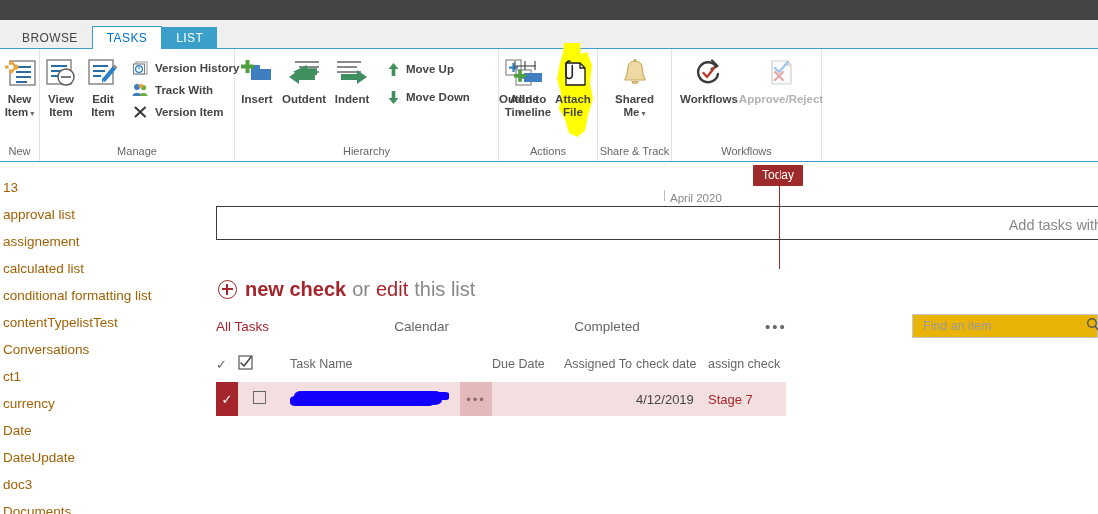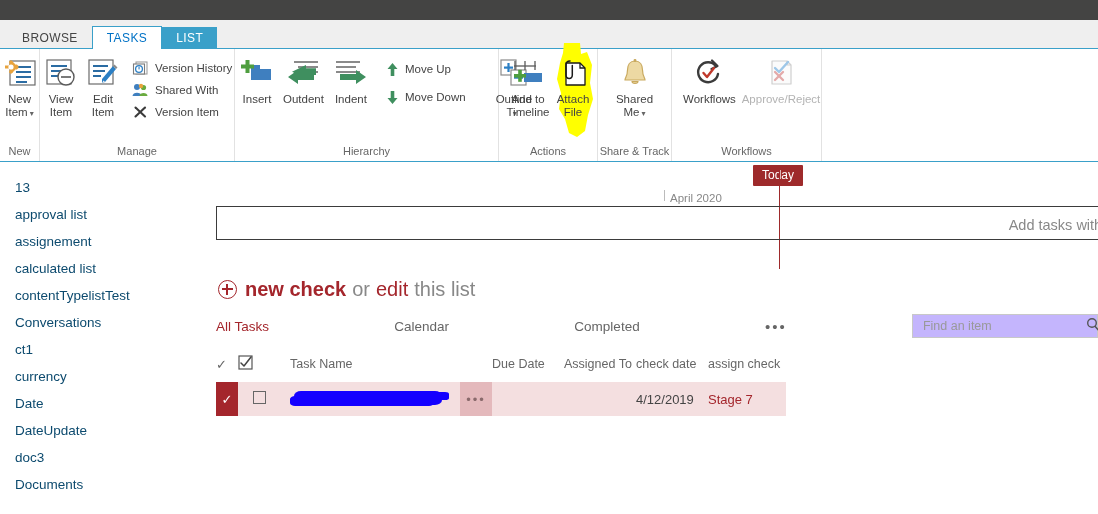--- a/index.html
+++ b/index.html
@@ -36,32 +36,32 @@
   .grp.sep{border-right:1px solid #e2e2e2;}
   .grp-items{flex:1;display:flex;align-items:flex-start;padding-top:6px;}
   .grp-label{
     height:18px;line-height:16px;text-align:center;font-size:11px;color:#666;
   }
   .btn{
     display:flex;flex-direction:column;align-items:center;justify-content:flex-start;
     cursor:pointer;text-align:center;font-size:11.5px;color:#444;line-height:12.5px;
     padding:2px 4px 0;box-sizing:border-box;position:relative;
   }
-  .btn .lbl{margin-top:4px;}
+  .btn .lbl{margin-top:4px;font-weight:bold;}
   .btn .ico{display:flex;align-items:center;justify-content:center;}
   .btn.small{flex-direction:row;align-items:center;padding:3px 4px;}
   .btn.small .lbl{margin-top:0;margin-left:6px;white-space:nowrap;}
   .btn.disabled{color:#b3b3b3;}
   .caret{display:inline-block;font-size:8px;line-height:8px;color:#666;margin-left:2px;}
 
   
   .page{display:flex;height:352px;}
   .sidebar{width:216px;flex:none;padding-top:12px;box-sizing:border-box;}
   .nav-item{
-    height:27px;line-height:27px;padding-left:15px;font-size:13.5px;color:#0c4a6e;
+    height:27px;line-height:27px;padding-left:3px;font-size:13.5px;color:#a16207;
     cursor:pointer;white-space:nowrap;overflow:hidden;
   }
 
   
   .main{flex:1;position:relative;}
 
   
   .timeline{position:relative;height:110px;}
   .tl-today{
     position:absolute;left:537px;top:3px;background:#9e2a2b;color:#fff;
@@ -94,21 +94,21 @@
   .nt-or{color:#888;margin:0 6px;}
   .nt-link{color:#a4262c;}
   .nt-tail{color:#888;margin-left:6px;}
 
   
   .viewbar{margin-top:13px;display:flex;align-items:center;justify-content:space-between;}
   .vtab{font-size:13.5px;color:#666;margin-right:22px;cursor:pointer;}
   .vtab.sel{color:#a4262c;}
   .vdots{font-size:15px;color:#666;letter-spacing:2px;cursor:pointer;margin-right:22px;}
   .search{
-    width:186px;height:24px;border:1px solid #c8c8c8;background:#c4b5fd;
+    width:186px;height:24px;border:1px solid #c8c8c8;background:#eab308;
     display:flex;align-items:center;box-sizing:border-box;padding:0 6px 0 8px;
   }
   .search input{
     border:none;outline:none;flex:1;font-size:12.5px;color:#444;
     font-family:"Liberation Sans",sans-serif;background:transparent;
   }
   .search input::placeholder{color:#999;}
 
   
   .tbl{margin-top:17px;width:560px;border-collapse:collapse;table-layout:fixed;}
@@ -245,21 +245,21 @@
         <div class="btn small">
           <span class="ico">
             <svg width="17" height="16" viewBox="0 0 17 16">
               <circle cx="5" cy="5" r="3" fill="#3f7fbf"></circle>
               <path d="M0.5 14 C0.5 9.5 9.5 9.5 9.5 14 Z" fill="#3f7fbf"></path>
               <circle cx="11.5" cy="5.5" r="2.6" fill="#6aab3f"></circle>
               <path d="M7.5 14 C7.5 10 15.5 10 15.5 14 Z" fill="#6aab3f"></path>
               <circle cx="9" cy="4" r="2.2" fill="#e8a33d"></circle>
             </svg>
           </span>
-          <span class="lbl">Shared With</span>
+          <span class="lbl">Track With</span>
         </div>
         <div class="btn small">
           <span class="ico">
             <svg width="17" height="16" viewBox="0 0 17 16">
               <g stroke="#3b3b3b" stroke-width="2.1" stroke-linecap="round">
                 <line x1="3.5" y1="3.5" x2="13" y2="12.5"></line>
                   <line x1="13" y1="3.5" x2="3.5" y2="12.5"></line>
               </g>
             </svg>
           </span>
@@ -452,20 +452,21 @@
   </div>
 </div>
 
 <div class="page">
 
   <div class="sidebar">
     <div class="nav-item">13</div>
     <div class="nav-item">approval list</div>
     <div class="nav-item">assignement</div>
     <div class="nav-item">calculated list</div>
+    <div class="nav-item">conditional formatting list</div>
     <div class="nav-item">contentTypelistTest</div>
     <div class="nav-item">Conversations</div>
     <div class="nav-item">ct1</div>
     <div class="nav-item">currency</div>
     <div class="nav-item">Date</div>
     <div class="nav-item">DateUpdate</div>
     <div class="nav-item">doc3</div>
     <div class="nav-item">Documents</div>
   </div>
 

